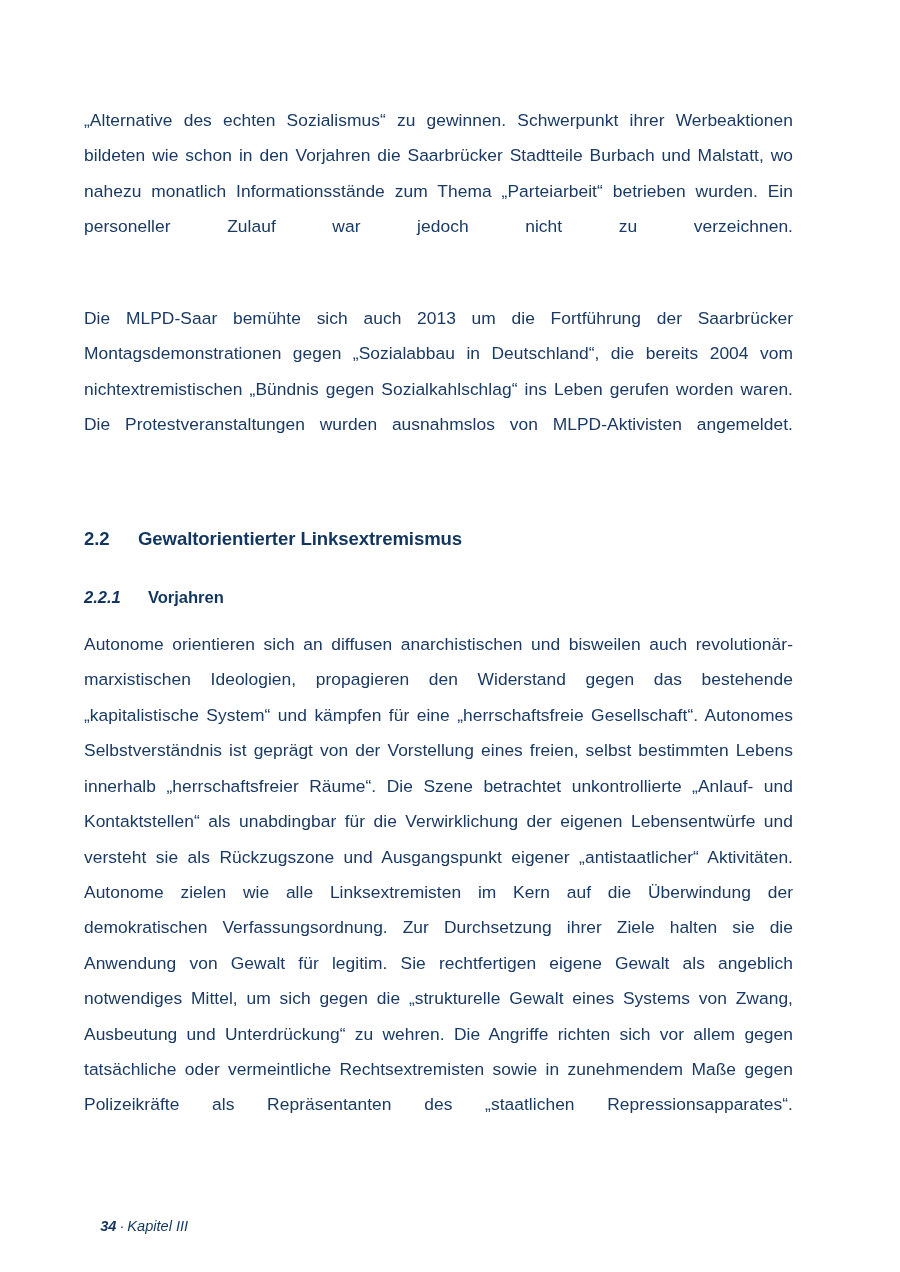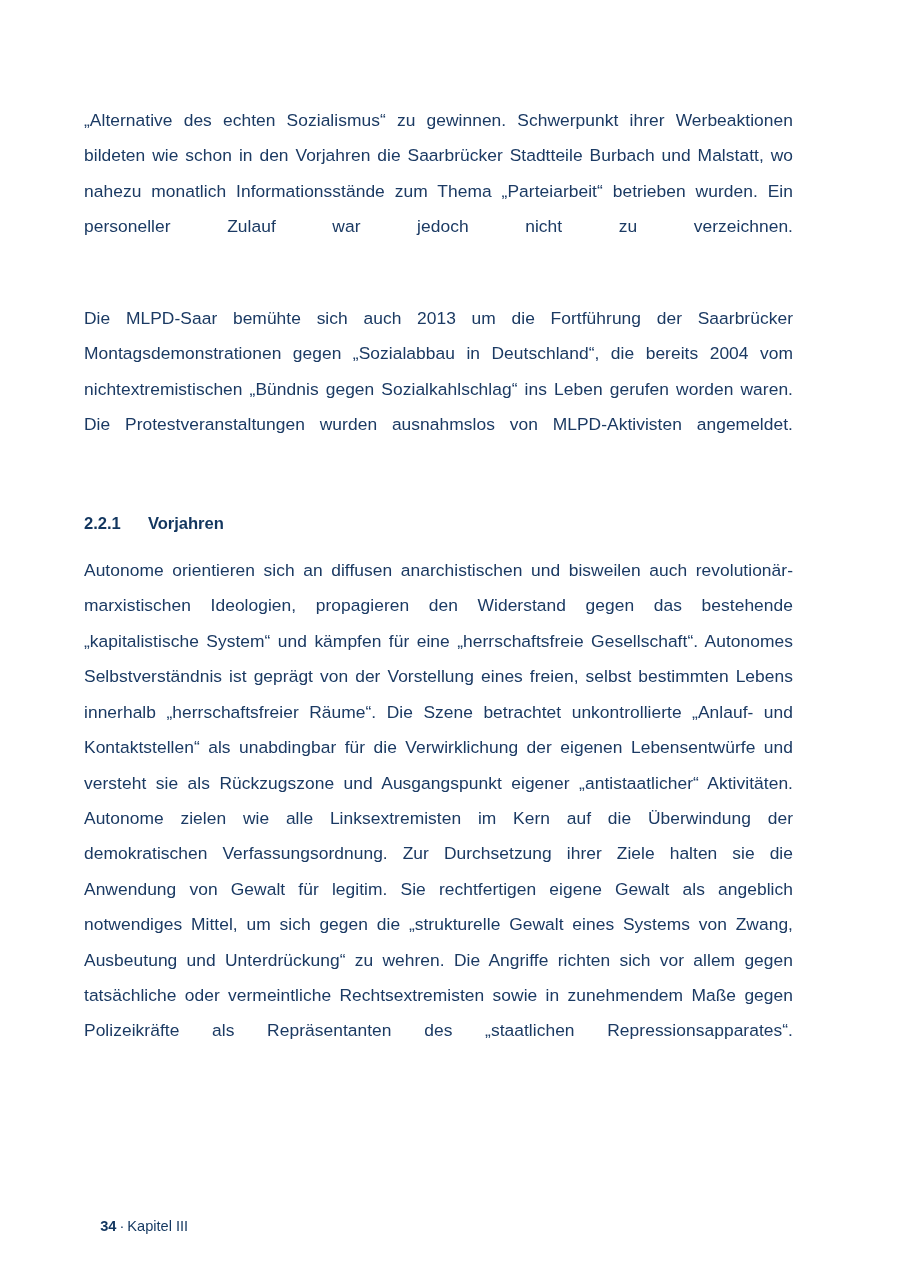--- a/index.html
+++ b/index.html
@@ -74,35 +74,37 @@
     color: #12365f;
     font-size: 16.6px;
     font-weight: bold;
     line-height: 24px;
     letter-spacing: -0.05px;
   }
 
   .h3 .num {
     width: 64px;
     flex: 0 0 64px;
+    font-style: italic;
   }
 
   .section-2-2   { margin-top: 48px; }
   .section-2-2-1 { margin-top: 34px; }
   .after-h3      { margin-top: 17px; }
 
   
   .footer {
     position: absolute;
     left: 84px;
     top: 1196px;
     color: #12365f;
     font-size: 14.6px;
     line-height: 20px;
     white-space: pre;
+    font-style: italic;
   }
 
   .footer .pageno {
     font-weight: bold;
   }
 
   .footer .sep {
     padding: 0 3px;
   }
 </style>
@@ -110,20 +112,24 @@
 <body>
 
 <div class="page">
 
   <div class="content">
 
     <p class="para">„Alternative des echten Sozialismus“ zu gewinnen. Schwerpunkt ihrer Werbeaktionen bildeten wie schon in den Vorjahren die Saarbrücker Stadtteile Burbach und Malstatt, wo nahezu monatlich Informationsstände zum Thema „Parteiarbeit“ betrieben wurden. Ein personeller Zulauf war jedoch nicht zu verzeichnen.</p>
 
     <p class="para">Die MLPD-Saar bemühte sich auch 2013 um die Fortführung der Saarbrücker Montagsdemonstrationen gegen „Sozialabbau in Deutschland“, die bereits 2004 vom nichtextremistischen „Bündnis gegen Sozialkahlschlag“ ins Leben gerufen worden waren. Die Protestveranstaltungen wurden ausnahmslos von MLPD-Aktivisten angemeldet.</p>
 
+    <h2 class="h2 section-2-2">
+      <span class="num">2.2</span>
+      <span class="title">Gewaltorientierter Linksextremismus</span>
+    </h2>
 
     <h3 class="h3 section-2-2-1">
       <span class="num">2.2.1</span>
       <span class="title">Vorjahren</span>
     </h3>
 
     <p class="para after-h3">Autonome orientieren sich an diffusen anarchistischen und bisweilen auch revolutionär-marxistischen Ideologien, propagieren den Widerstand gegen das bestehende „kapitalistische System“ und kämpfen für eine „herrschaftsfreie Gesellschaft“. Autonomes Selbstverständnis ist geprägt von der Vorstellung eines freien, selbst bestimmten Lebens innerhalb „herrschaftsfreier Räume“. Die Szene betrachtet unkontrollierte „Anlauf- und Kontaktstellen“ als unabdingbar für die Verwirklichung der eigenen Lebensentwürfe und versteht sie als Rückzugszone und Ausgangspunkt eigener „antistaatlicher“ Aktivitäten. Autonome zielen wie alle Linksextremisten im Kern auf die Überwindung der demokratischen Verfassungsordnung. Zur Durchsetzung ihrer Ziele halten sie die Anwendung von Gewalt für legitim. Sie rechtfertigen eigene Gewalt als angeblich notwendiges Mittel, um sich gegen die „strukturelle Gewalt eines Systems von Zwang, Ausbeutung und Unterdrückung“ zu wehren. Die Angriffe richten sich vor allem gegen tatsächliche oder vermeintliche Rechtsextremisten sowie in zunehmendem Maße gegen Polizeikräfte als Repräsentanten des „staatlichen Repressionsapparates“.</p>
 
   </div>
 

